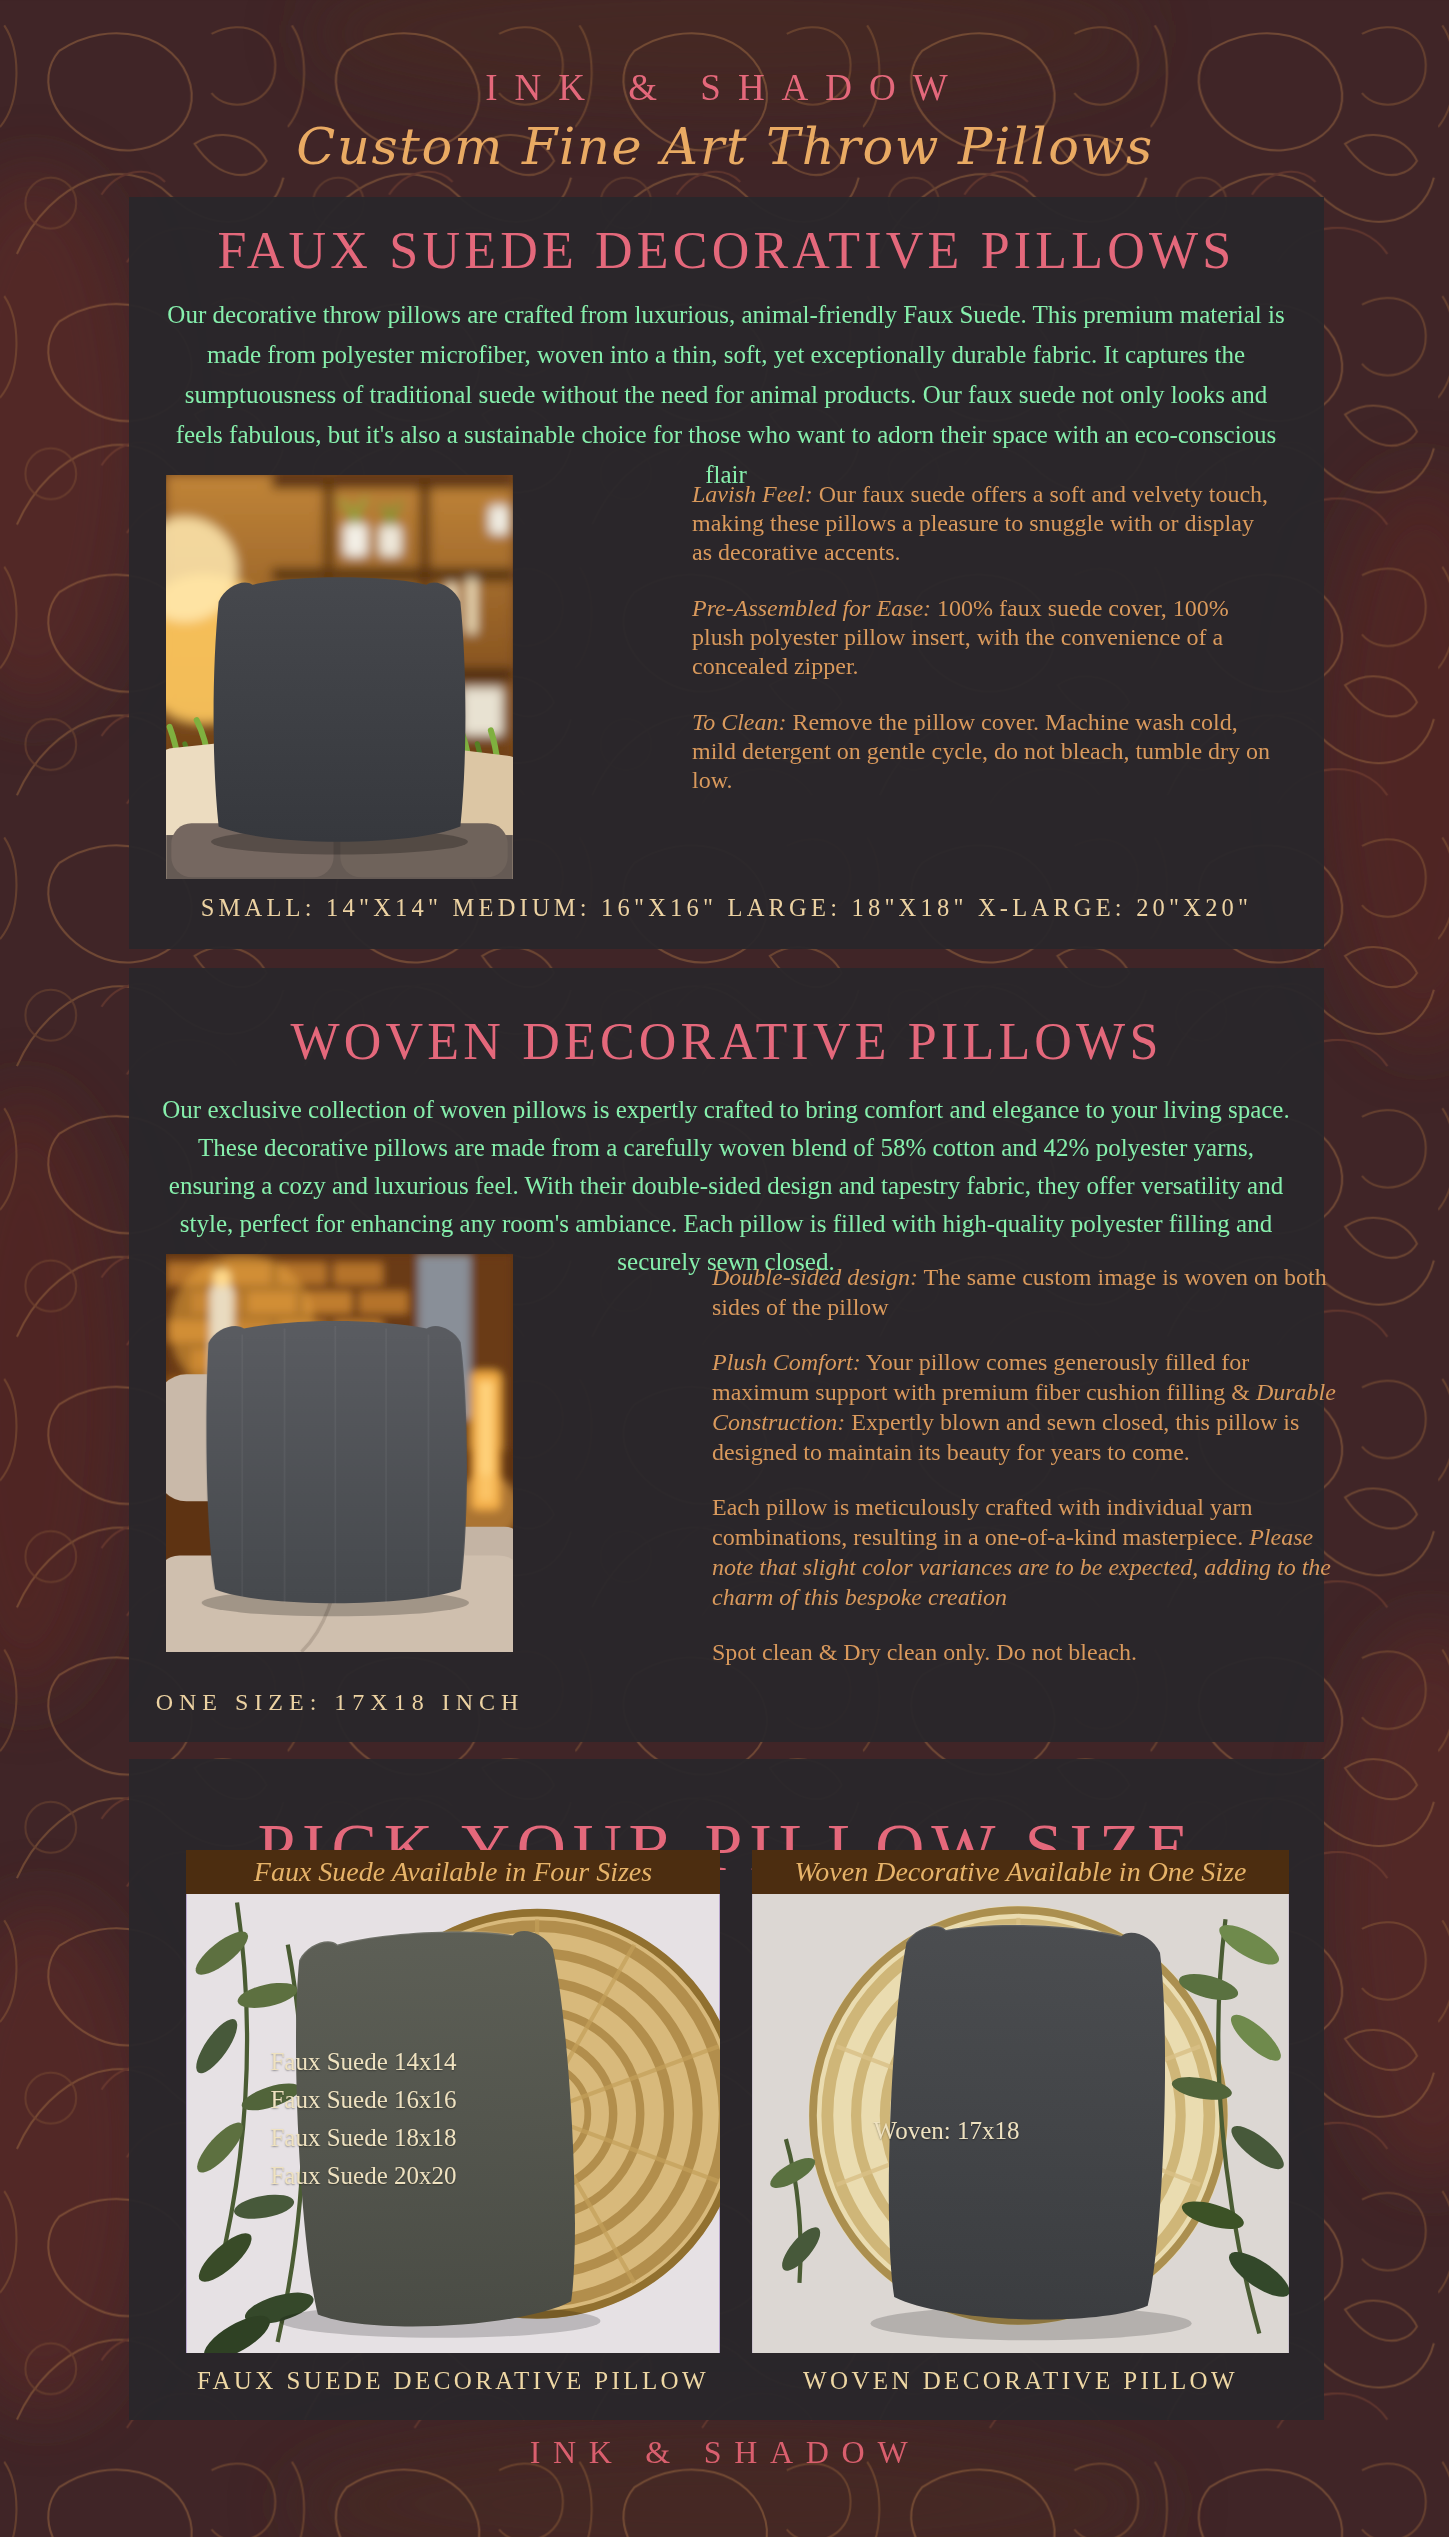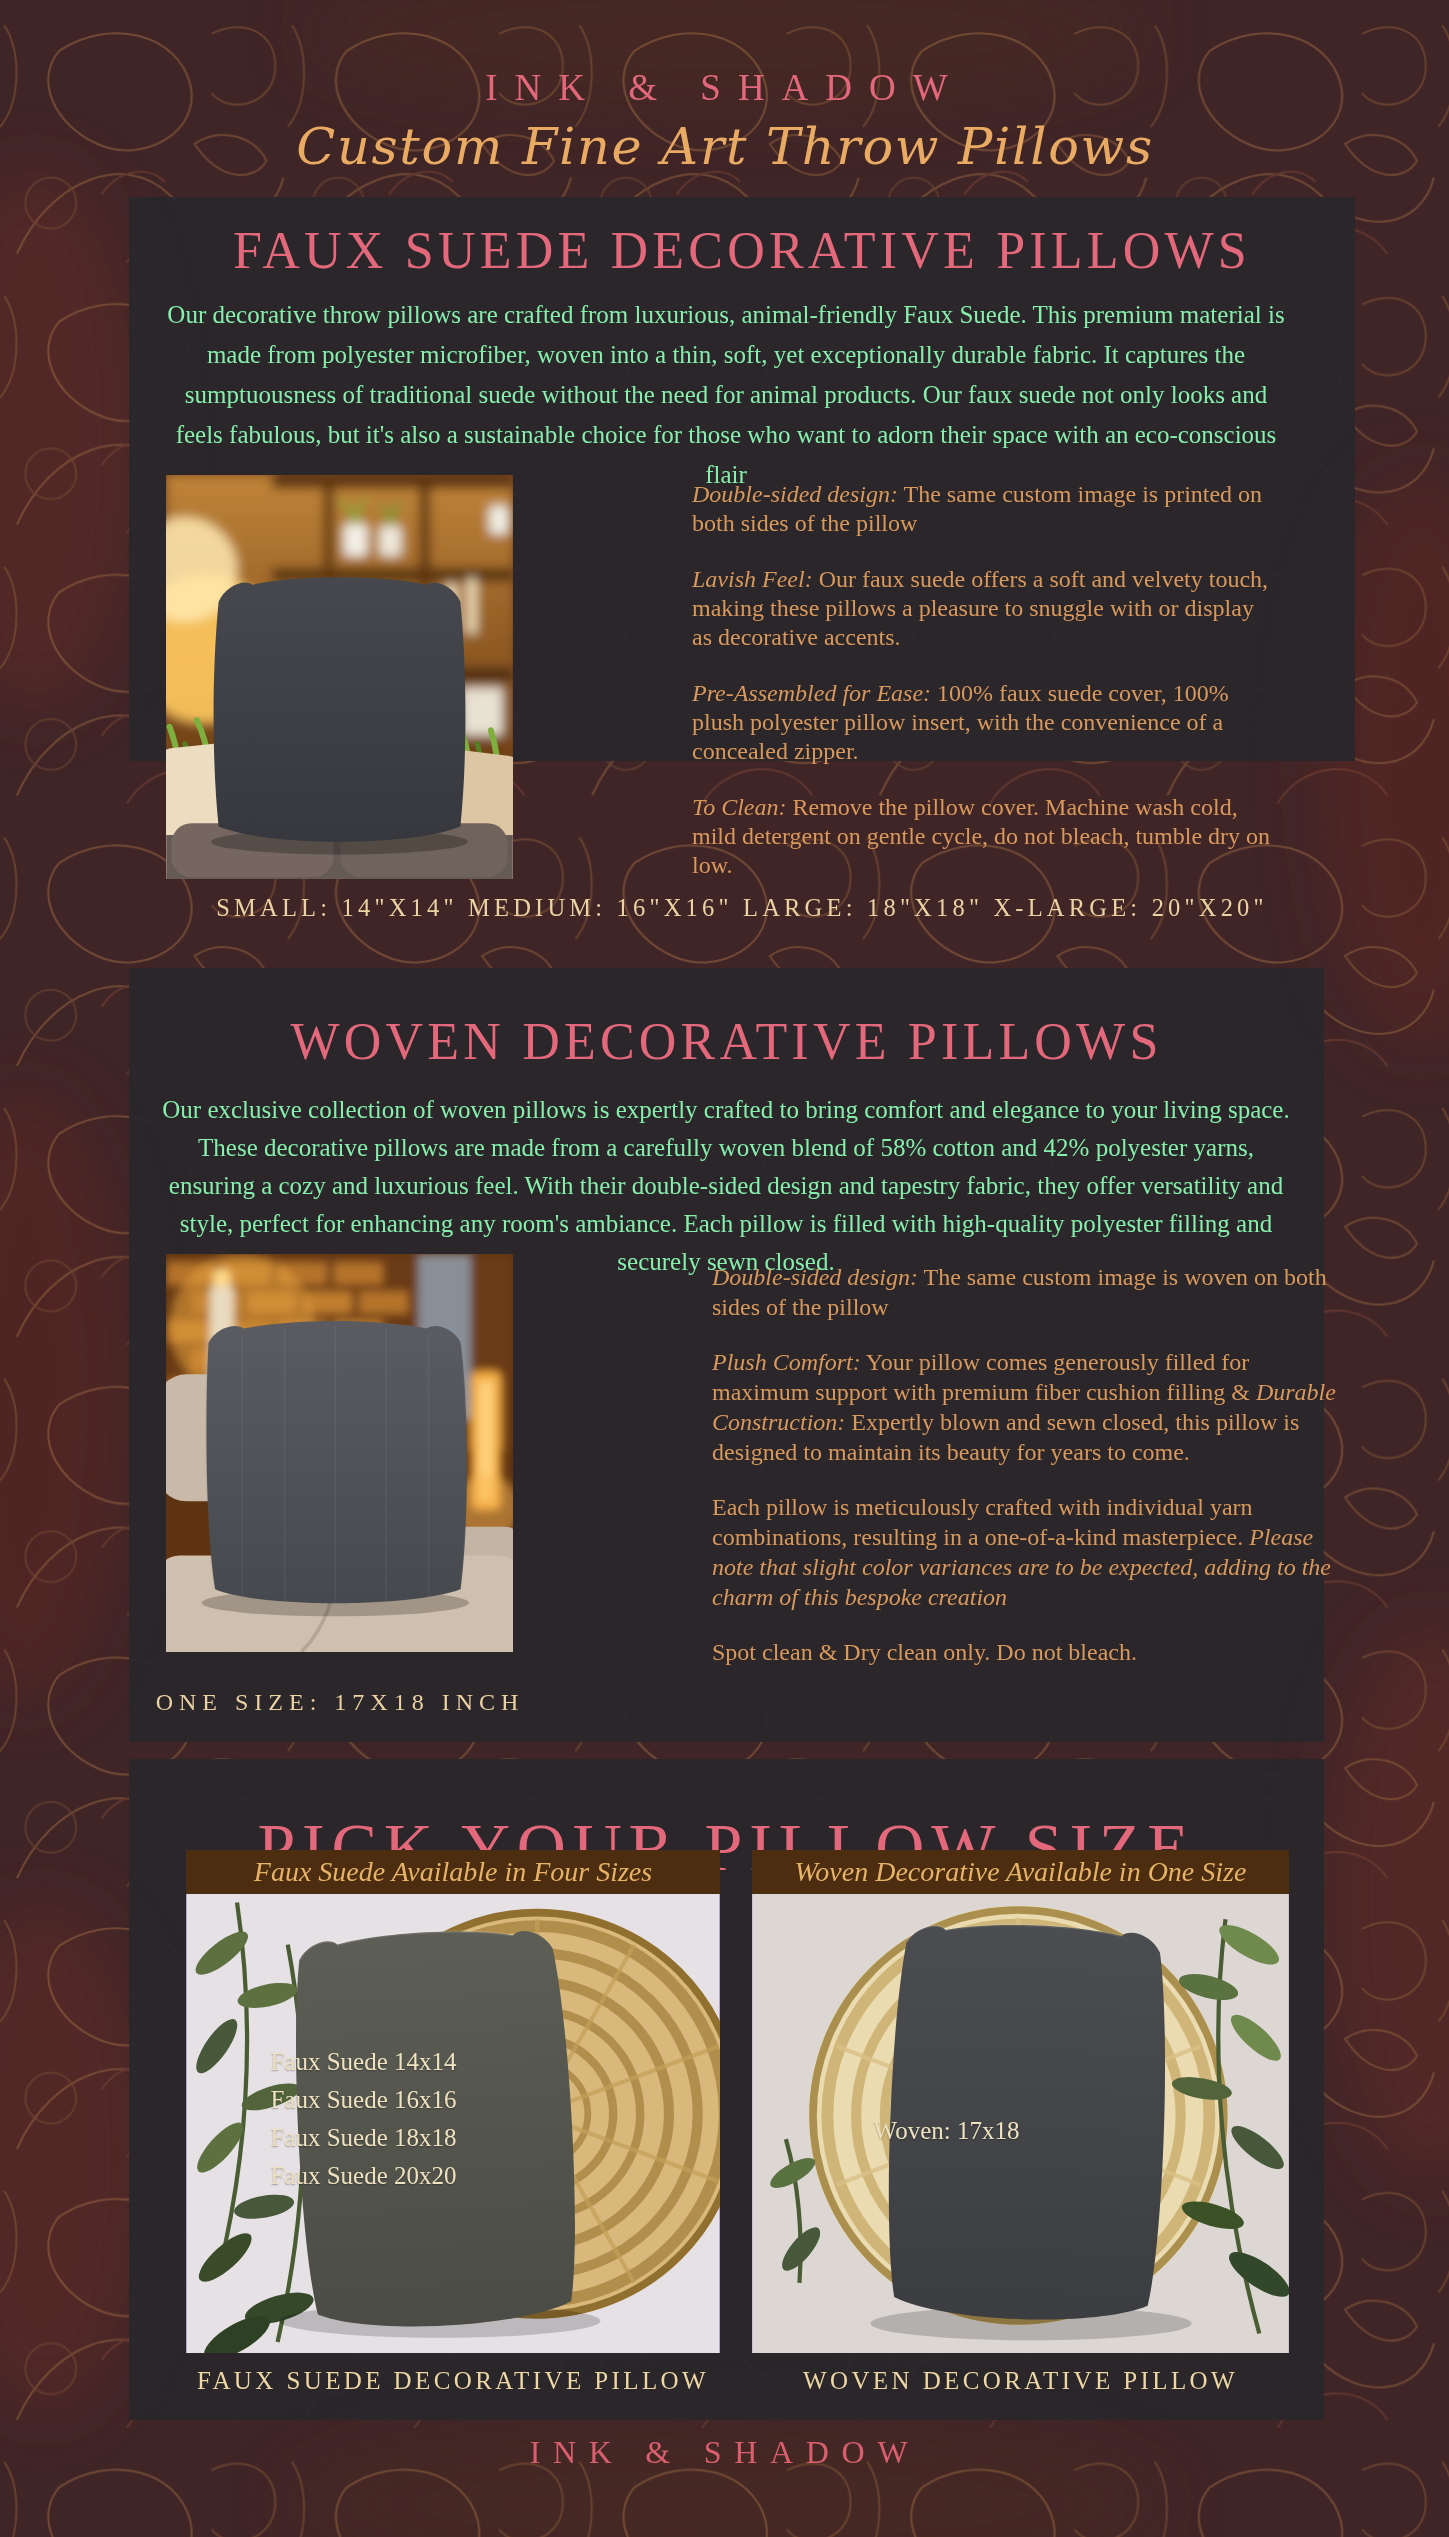--- a/index.html
+++ b/index.html
@@ -7,21 +7,21 @@
           background:#402527;font-family:"Liberation Serif",serif;}
   .bg{position:absolute;inset:0;}
   
   .brand{position:absolute;top:66px;left:0;width:100%;text-align:center;
          font-size:37px;letter-spacing:17px;color:#e4687b;font-weight:400;}
   .tagline{position:absolute;top:117px;left:0;width:100%;text-align:center;
            font-family:"DejaVu Serif",serif;font-style:italic;font-size:51px;
            color:#e9aa63;letter-spacing:1.7px;}
   
   .panel{position:absolute;left:129px;width:1195px;background:rgba(40,38,43,0.94);}
-  .panel1{top:197px;height:564px;padding-left:31px;}
+  .panel1{top:197px;height:752px;}
   .panel2{top:968px;height:774px;}
   .panel3{top:1759px;height:661px;}
   .panel h2{position:absolute;left:0;width:100%;margin:0;text-align:center;
             font-weight:400;color:#e4687b;letter-spacing:4.2px;}
   .panel1 h2{top:24px;font-size:52px;}
   .panel2 h2{top:44px;font-size:52px;}
   .panel3 h2{top:49px;font-size:68px;letter-spacing:6.8px;}
   .intro{position:absolute;left:32px;width:1130px;margin:0;text-align:center;
          color:#86efac;font-size:25px;}
   .intro1{top:98px;line-height:40px;}
@@ -158,21 +158,20 @@
           <rect x="6" y="412" width="192" height="64" rx="24" fill="#756760"></rect>
           <rect x="206" y="412" width="198" height="64" rx="24" fill="#6f635b"></rect>
         </g>
         <ellipse cx="205" cy="434" rx="152" ry="15" fill="#000" opacity="0.25"></ellipse>
         <path d="M62,150 C70,132 92,122 102,130 C150,118 260,118 308,130 C318,122 340,132 348,150
                  C356,230 356,340 348,416 C290,440 120,440 62,416 C54,340 54,230 62,150 Z" fill="url(#pg1)"></path>
       </svg>
     </div>
 
     <div class="features f1">
-      <p class="feature"><em>Double-sided design:</em><span> The same custom image is printed on both sides of the pillow</span></p>
       <p class="feature"><em>Lavish Feel:</em><span> Our faux suede offers a soft and velvety touch, making these pillows a pleasure to snuggle with or display as decorative accents.</span></p>
       <p class="feature"><em>Pre-Assembled for Ease:</em><span> 100% faux suede cover, 100% plush polyester pillow insert, with the convenience of a concealed zipper.</span></p>
       <p class="feature"><em>To Clean:</em><span> Remove the pillow cover. Machine wash cold, mild detergent on gentle cycle, do not bleach, tumble dry on low.</span></p>
     </div>
 
     <div class="sizes-line">SMALL: 14"X14" MEDIUM: 16"X16" LARGE: 18"X18" X-LARGE: 20"X20"</div>
   </section>
 
   <section class="panel panel2">
     <h2>WOVEN DECORATIVE PILLOWS</h2>

